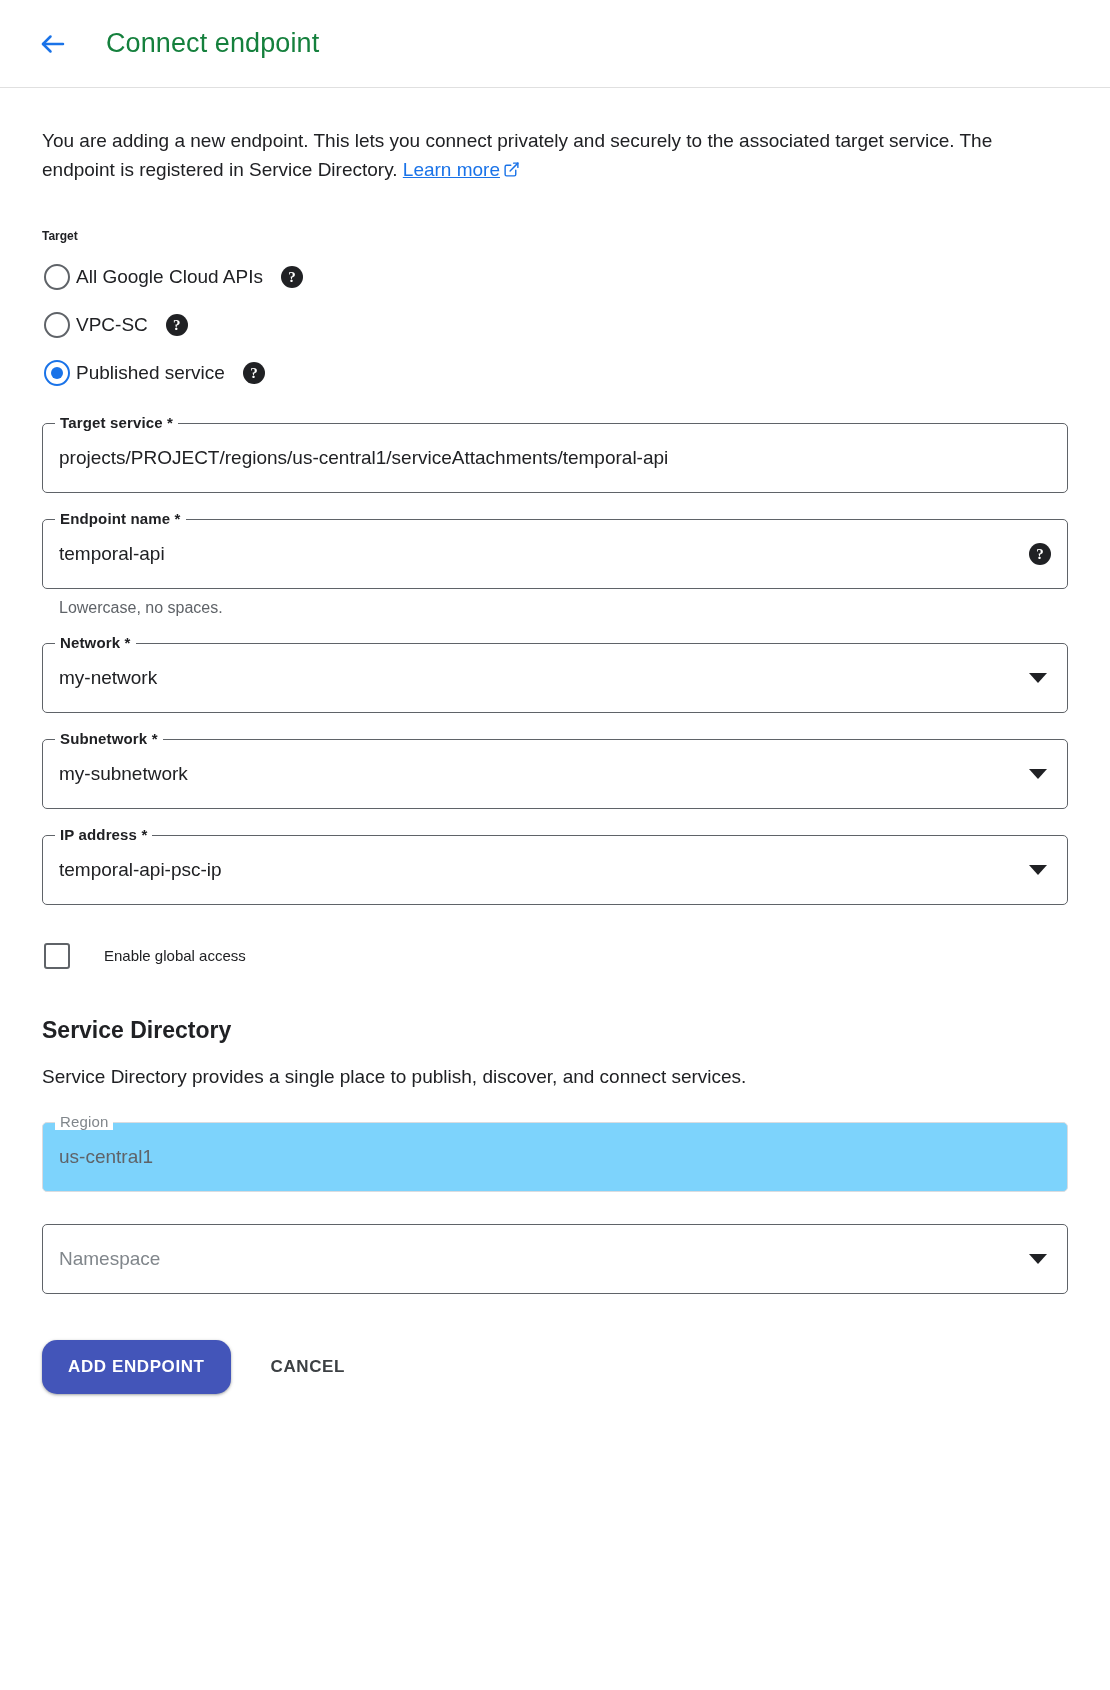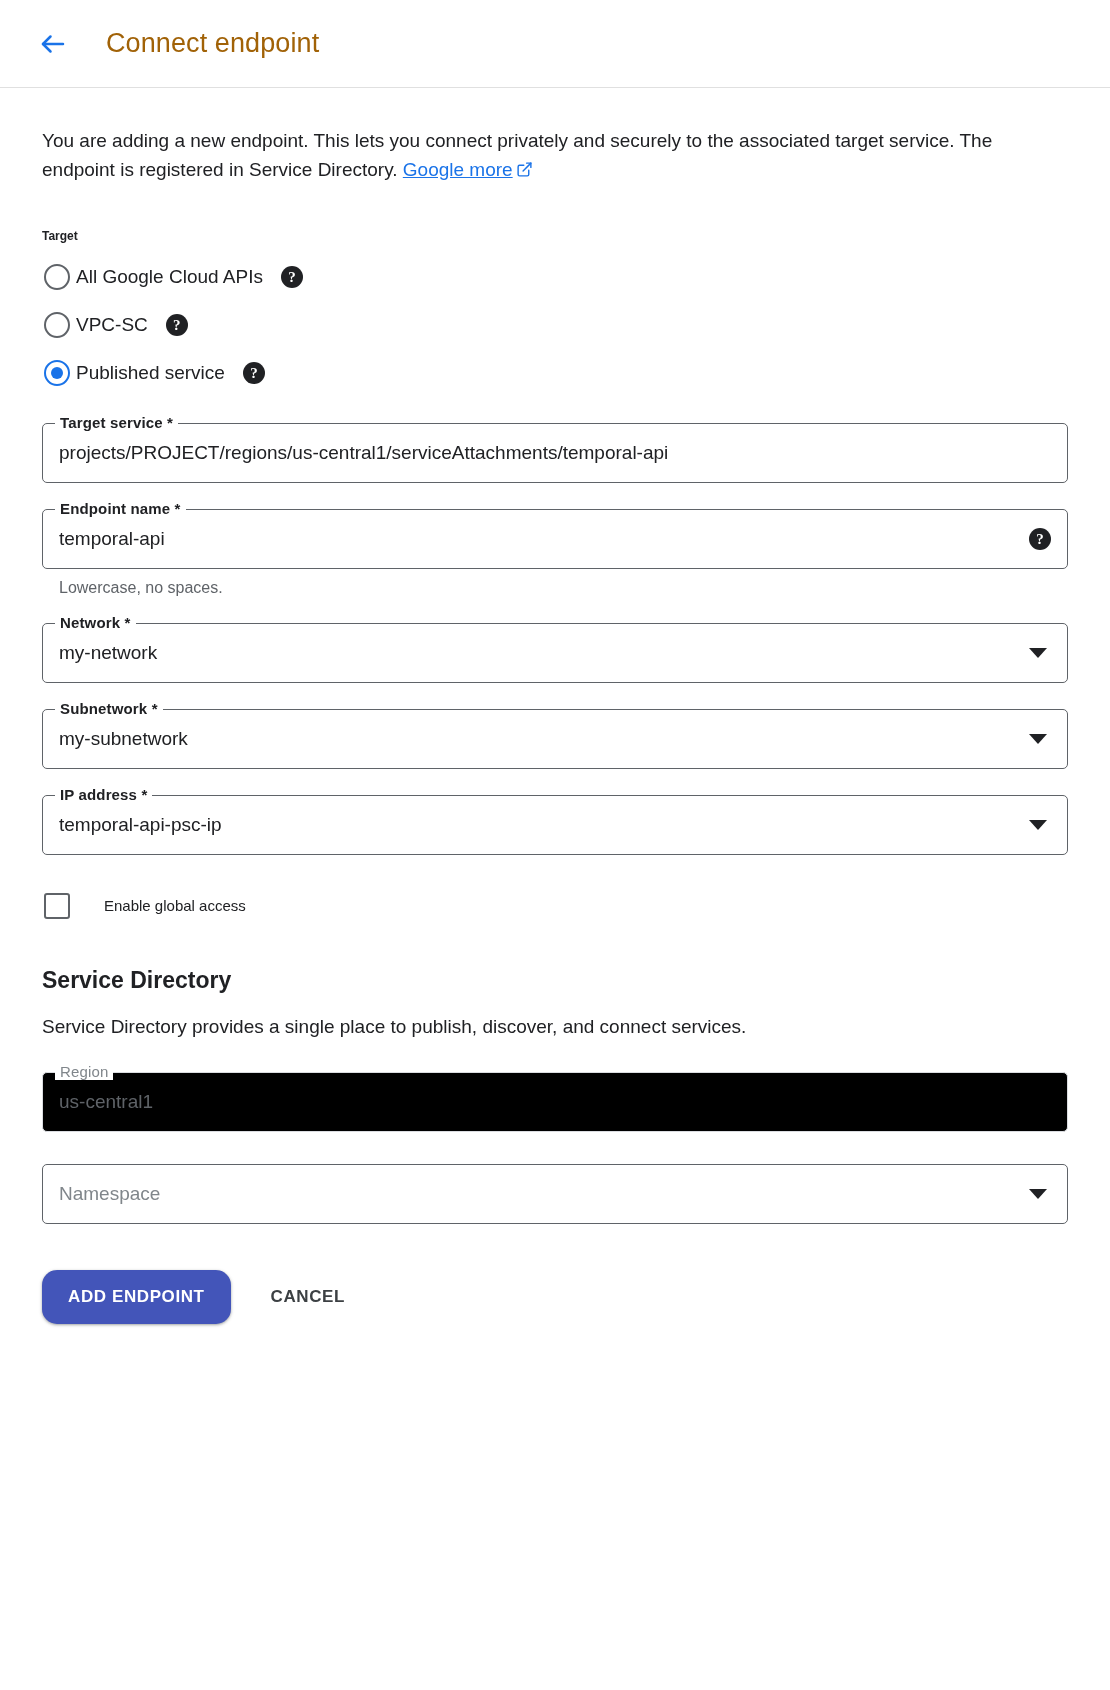--- a/index.html
+++ b/index.html
@@ -30,21 +30,21 @@
     display: flex;
     align-items: center;
     justify-content: center;
     cursor: pointer;
     border-radius: 50%;
   }
   .back-btn svg { display: block; }
   .header-title {
     font-size: 27px;
     font-weight: 400;
-    color: #a16207;
+    color: #15803d;
     margin-left: 30px;
     letter-spacing: .1px;
   }
 
   
   .content {
     padding: 0 42px;
     max-width: 1110px;
   }
   .intro {
@@ -115,31 +115,31 @@
     margin-left: 18px;
     cursor: pointer;
     flex: none;
     font-family: "Liberation Serif", serif;
   }
 
   
   .field {
     position: relative;
     margin-top: 26px;
-    height: 60px;
+    height: 70px;
     border: 1px solid #5f6368;
     border-radius: 5px;
     display: flex;
     align-items: center;
     padding: 0 16px;
     background: #fff;
   }
   .field.disabled {
     border-color: #dadce0;
-    background: #000000;
+    background: #7dd3fc;
   }
   .field-legend {
     position: absolute;
     top: -10px;
     left: 12px;
     background: #fff;
     padding: 0 5px;
     font-size: 15px;
     font-weight: bold;
     color: #202124;
@@ -252,21 +252,21 @@
       </svg>
     </span>
   </div>
   <div class="header-title">Connect endpoint</div>
 </div>
 
 <div class="content">
 
   <p class="intro">
     <span>You are adding a new endpoint. This lets you connect privately and securely to the associated target service. The endpoint is registered in Service Directory.</span>
-    <a class="link">Google more</a><span class="ext-icon"><svg width="17" height="17" viewBox="0 0 24 24" fill="none" stroke="#1a73e8" stroke-width="2" stroke-linecap="round" stroke-linejoin="round">
+    <a class="link">Learn more</a><span class="ext-icon"><svg width="17" height="17" viewBox="0 0 24 24" fill="none" stroke="#1a73e8" stroke-width="2" stroke-linecap="round" stroke-linejoin="round">
           <path d="M18 13v6a2 2 0 0 1-2 2H5a2 2 0 0 1-2-2V8a2 2 0 0 1 2-2h6"></path>
           <polyline points="15 3 21 3 21 9"></polyline>
           <line x1="10" y1="14" x2="21" y2="3"></line>
         </svg></span>
   </p>
 
   <div class="section-label">Target</div>
 
   <div class="radio-row">
     <div class="radio"></div>

